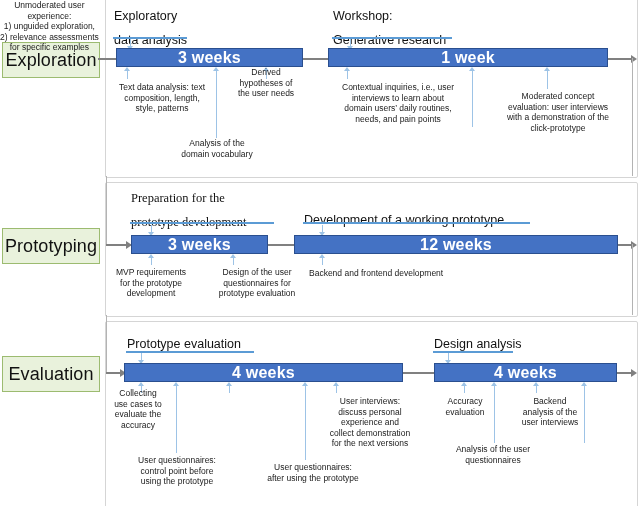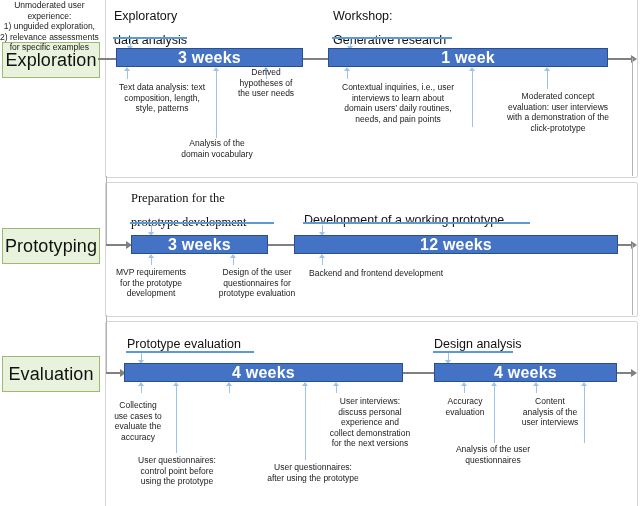--- a/index.html
+++ b/index.html
@@ -218,21 +218,21 @@
   <div class="head-underline" style="left:126px;top:351px;width:128px;"></div>
   <div class="tick" style="left:141px;top:353px;height:7px;"></div>
   <div class="tick-down" style="left:138px;top:360px;"></div>
 
   <div class="bar" style="left:124px;top:363px;width:279px;height:19px;">
     <span>4 weeks</span>
   </div>
 
   <div class="tick" style="left:141px;top:386px;height:7px;"></div>
   <div class="tick-up" style="left:138px;top:382px;"></div>
-  <div class="note" style="left:107px;top:400px;width:62px;">Collecting
+  <div class="note" style="left:107px;top:388px;width:62px;">Collecting
 use cases to
 evaluate the
 accuracy</div>
 
   <div class="tick" style="left:176px;top:386px;height:67px;"></div>
   <div class="tick-up" style="left:173px;top:382px;"></div>
   <div class="note" style="left:115px;top:455px;width:124px;">User questionnaires:
 control point before
 using the prototype</div>
 
@@ -271,20 +271,20 @@
   <div class="note" style="left:432px;top:396px;width:66px;">Accuracy
 evaluation</div>
 
   <div class="tick" style="left:494px;top:386px;height:57px;"></div>
   <div class="tick-up" style="left:491px;top:382px;"></div>
   <div class="note" style="left:430px;top:444px;width:126px;">Analysis of the user
 questionnaires</div>
 
   <div class="tick" style="left:536px;top:386px;height:7px;"></div>
   <div class="tick-up" style="left:533px;top:382px;"></div>
-  <div class="note" style="left:501px;top:396px;width:98px;">Content
+  <div class="note" style="left:501px;top:396px;width:98px;">Backend
 analysis of the
 user interviews</div>
 
   <div class="tick" style="left:584px;top:386px;height:57px;"></div>
   <div class="tick-up" style="left:581px;top:382px;"></div>
 
 </div>
 
 </body></html>

